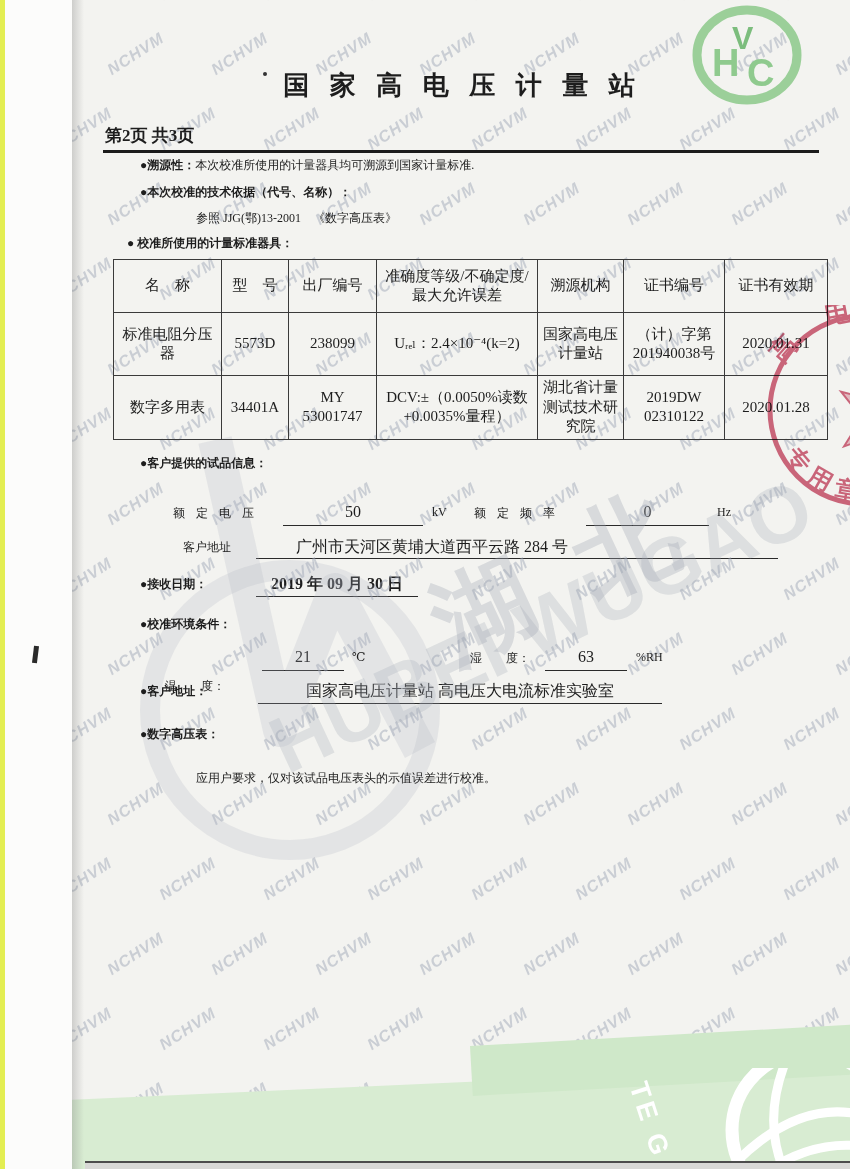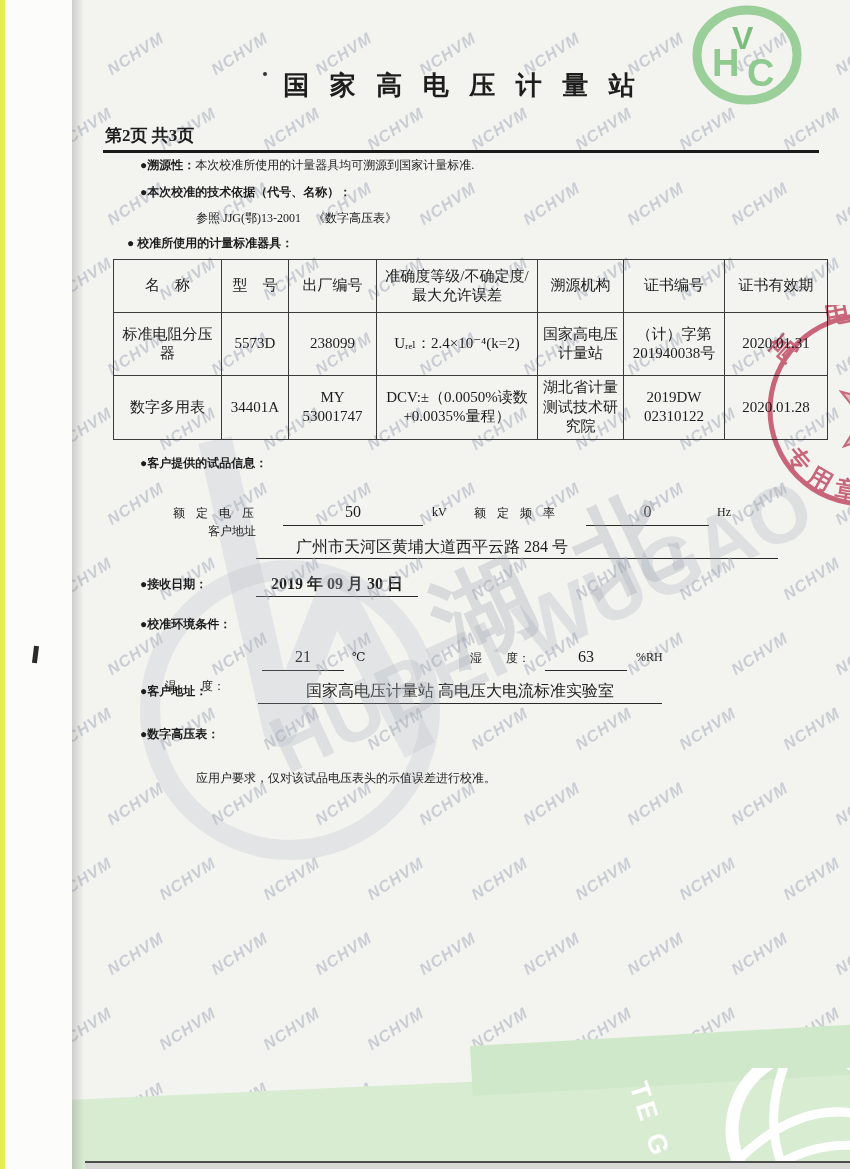--- a/index.html
+++ b/index.html
@@ -272,21 +272,21 @@
 
 <div class="abs line" style="left:140px;top:455px;">
   <span class="lbl">●客户提供的试品信息：</span>
 </div>
 <div class="abs line" style="left:173px;top:505px;letter-spacing:4px;">额 定 电 压</div>
 <span class="fill" style="left:283px;top:503px;width:140px;">50</span>
 <div class="abs line" style="left:432px;top:505px;">kV</div>
 <div class="abs line" style="left:474px;top:505px;letter-spacing:4px;">额 定 频 率</div>
 <span class="fill" style="left:586px;top:503px;width:123px;">0</span>
 <div class="abs line" style="left:717px;top:505px;">Hz</div>
-<div class="abs line" style="left:183px;top:523px;margin-left:25px;">客户地址</div>
+<div class="abs line" style="left:183px;top:539px;">客户地址</div>
 <span class="fill" style="left:256px;top:537px;width:522px;text-align:left;padding-left:40px;box-sizing:border-box;">广州市天河区黄埔大道西平云路 284 号</span>
 
 <div class="abs line" style="left:140px;top:576px;">
   <span class="lbl">●接收日期：</span>
 </div>
 <span class="fill" style="left:256px;top:574px;width:162px;font-weight:bold;">2019 年 09 月 30 日</span>
 
 <div class="abs line" style="left:140px;top:616px;">
   <span class="lbl">●校准环境条件：</span>
 </div>

